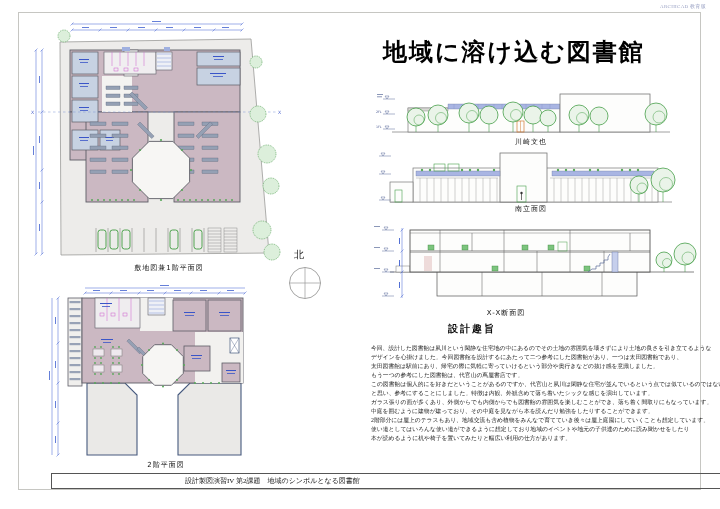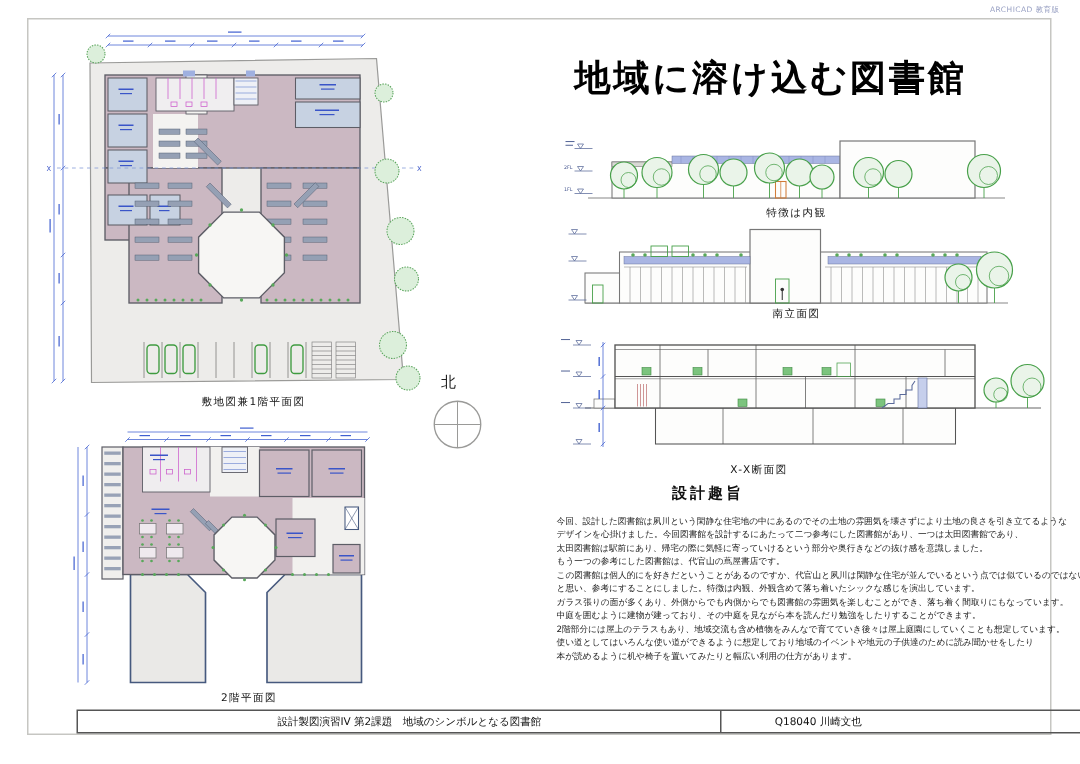--- a/index.html
+++ b/index.html
@@ -1,18 +1,18 @@
 <!DOCTYPE html>
 <html><head>
 <meta charset="utf-8">
 <style>
   html,body{margin:0;padding:0;background:#fff;}
   body{width:720px;height:509px;position:relative;overflow:hidden;
        font-family:"DejaVu Sans","Liberation Sans",sans-serif;color:#111;}
-  .abs{position:absolute;}
+  .abs{position:absolute;font-family:Liberation Serif, serif;}
   #sheet-border{left:18px;top:12px;width:681px;height:476px;border:1px solid #c6c6c2;}
   #watermark{left:660px;top:3px;font-size:5px;color:#9aa2c4;letter-spacing:.3px;}
   #main-title{left:383px;top:36px;font-size:24px;font-weight:bold;letter-spacing:2px;color:#000;}
   .caption{position:absolute;font-size:7px;color:#111;text-align:center;width:110px;letter-spacing:1px;}
   #cap-plan1{left:114px;top:263px;}
   #cap-plan2{left:111px;top:460px;}
   #cap-east{left:476px;top:137px;}
   #cap-south{left:476px;top:204px;}
   #cap-section{left:451px;top:308px;}
   #statement-heading{left:448px;top:322px;width:120px;text-align:left;
@@ -492,21 +492,21 @@
       <path d="M9,10 l2,3 l2,-3 z M7,13 h12"></path>
       <path d="M9,25 l2,3 l2,-3 z M7,28 h12"></path>
       <path d="M9,40 l2,3 l2,-3 z M7,43 h12"></path>
     </g>
     <rect x="1" y="8" width="6" height="0.7" fill="#5a6a9a"></rect>
     <rect x="1" y="10.5" width="5" height="0.7" fill="#5a6a9a"></rect>
     <text x="0" y="26.5" font-size="3.2" fill="#4a5a92">2FL</text>
     <text x="0" y="41.5" font-size="3.2" fill="#4a5a92">1FL</text>
   </g>
 </svg>
-<div class="caption" id="cap-east">特徴は内観</div>
+<div class="caption" id="cap-east">川崎文也</div>
 
 <svg style="left:376px;top:148px" width="312" height="60" viewBox="0 0 312 60">
   <line x1="14" y1="54" x2="296" y2="54" stroke="#888" stroke-width="0.8"></line>
   <rect x="37" y="20" width="245" height="34" fill="#fdfdfc" stroke="#777" stroke-width="0.7"></rect>
   <rect x="124" y="5" width="47" height="49" fill="#fdfdfc" stroke="#777" stroke-width="0.8"></rect>
   <g stroke="#999" stroke-width="0.45">
     <line x1="40" y1="30" x2="122" y2="30"></line>
       <line x1="174" y1="30" x2="280" y2="30"></line>
     <line x1="44" y1="30" x2="44" y2="54"></line>
       <line x1="51" y1="30" x2="51" y2="54"></line>
@@ -668,14 +668,13 @@
   <div>と思い、参考にすることにしました。特徴は内観、外観含めて落ち着いたシックな感じを演出しています。</div>
   <div>ガラス張りの面が多くあり、外側からでも内側からでも図書館の雰囲気を楽しむことができ、落ち着く間取りにもなっています。</div>
   <div>中庭を囲むように建物が建っており、その中庭を見ながら本を読んだり勉強をしたりすることができます。</div>
   <div>2階部分には屋上のテラスもあり、地域交流も含め植物をみんなで育てていき後々は屋上庭園にしていくことも想定しています。</div>
   <div>使い道としてはいろんな使い道ができるように想定しており地域のイベントや地元の子供達のために読み聞かせをしたり</div>
   <div>本が読めるように机や椅子を置いてみたりと幅広い利用の仕方があります。</div>
 </div>
 
 <div class="abs" id="footer">
   <div class="cell" id="footer-course">設計製図演習IV 第2課題　地域のシンボルとなる図書館</div>
-  <div class="cell" id="footer-student">Q18040 川崎文也</div>
 </div>
 
 </body></html>

